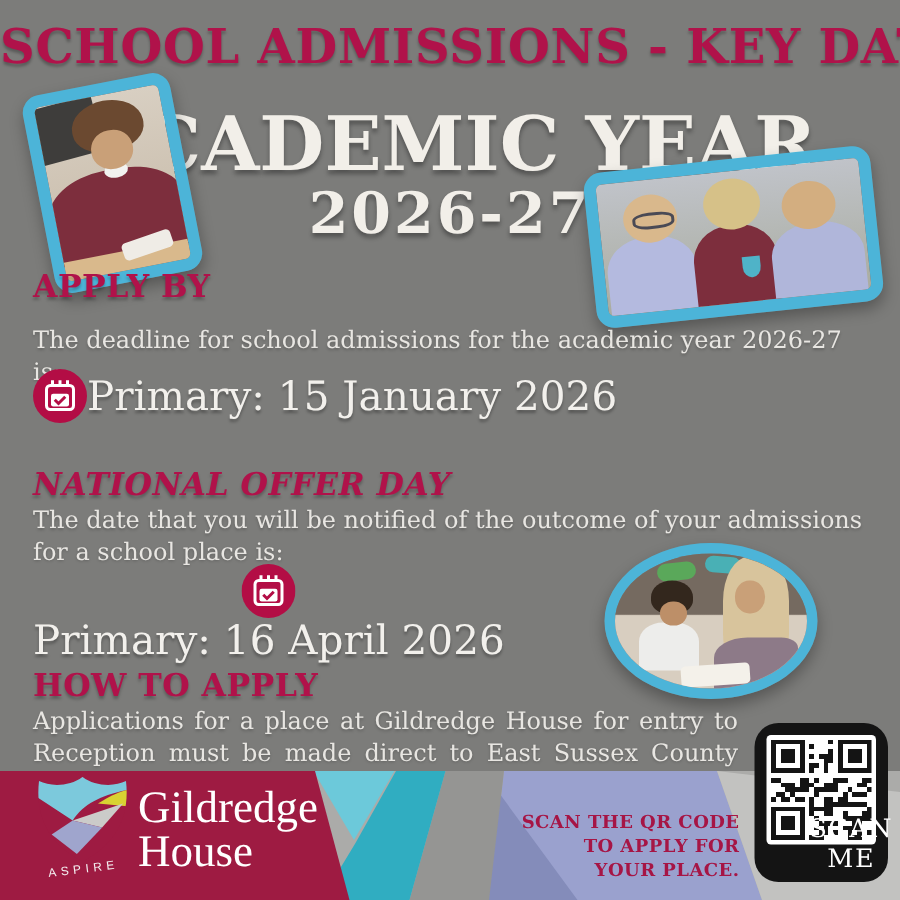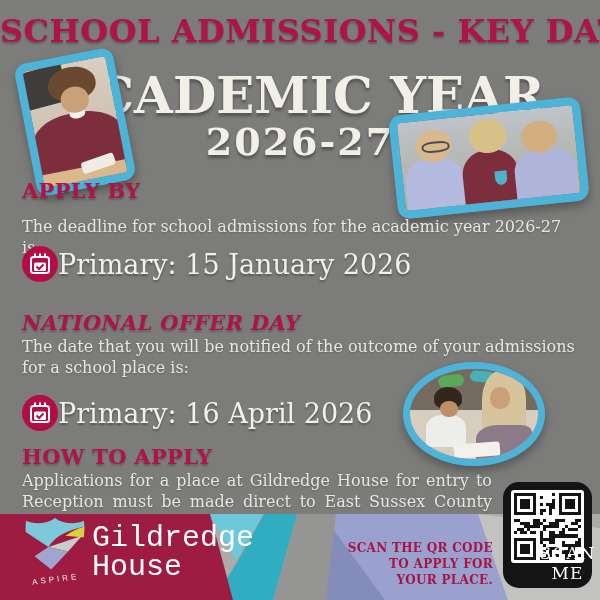--- a/index.html
+++ b/index.html
@@ -74,38 +74,38 @@
   }
   .sec-body{
     position:absolute;left:22px;margin:0;
     font-size:16px;line-height:21px;color:#e8e6e2;
     text-shadow:0 1px 2px rgba(0,0,0,.22);
   }
   .h-apply{top:178px;} .b-apply{top:216px;width:560px;}
   .h-nod{top:310px;font-style:italic;}   .b-nod{top:336px;width:578px;}
   .h-how{top:444px;}   .b-how{top:470px;width:470px;text-align:justify;text-align-last:justify;}
   .date-row{position:absolute;left:22px;display:flex;align-items:center;}
-  .row1{top:246px;} .row2{top:395px;}
+  .row1{top:246px;} .row2{top:376px;flex-direction:column;}
   .date-text{
     font-size:27px;color:#f2f0ec;text-shadow:0 2px 2px rgba(0,0,0,.3);
     white-space:nowrap;
   }
   .cal-icon{display:block;}
   
   .band{position:absolute;left:0;top:514px;width:600px;height:86px;}
   .band svg{display:block;}
   .logo-shield{position:absolute;left:24px;top:517px;}
   .logo-motto{
     position:absolute;left:32px;top:574px;width:60px;
     font-family:"Liberation Sans", sans-serif;font-size:8px;letter-spacing:3px;
     color:#f4eef0;transform:rotate(-7deg);
   }
   .logo-text{
     position:absolute;left:92px;top:524px;
-    font-family:Liberation Mono, monospace;font-size:30px;line-height:29px;
+    font-family:Liberation Serif, serif;font-size:30px;line-height:29px;
     color:#ffffff;
   }
   .qr-caption{
     position:absolute;left:293px;top:540px;width:200px;text-align:right;
     font-size:12px;line-height:16px;font-weight:bold;color:#a61545;
     letter-spacing:.3px;
   }
   .qr-box{
     position:absolute;left:503px;top:482px;width:89px;height:106px;
     background:#141414;border-radius:16px;

